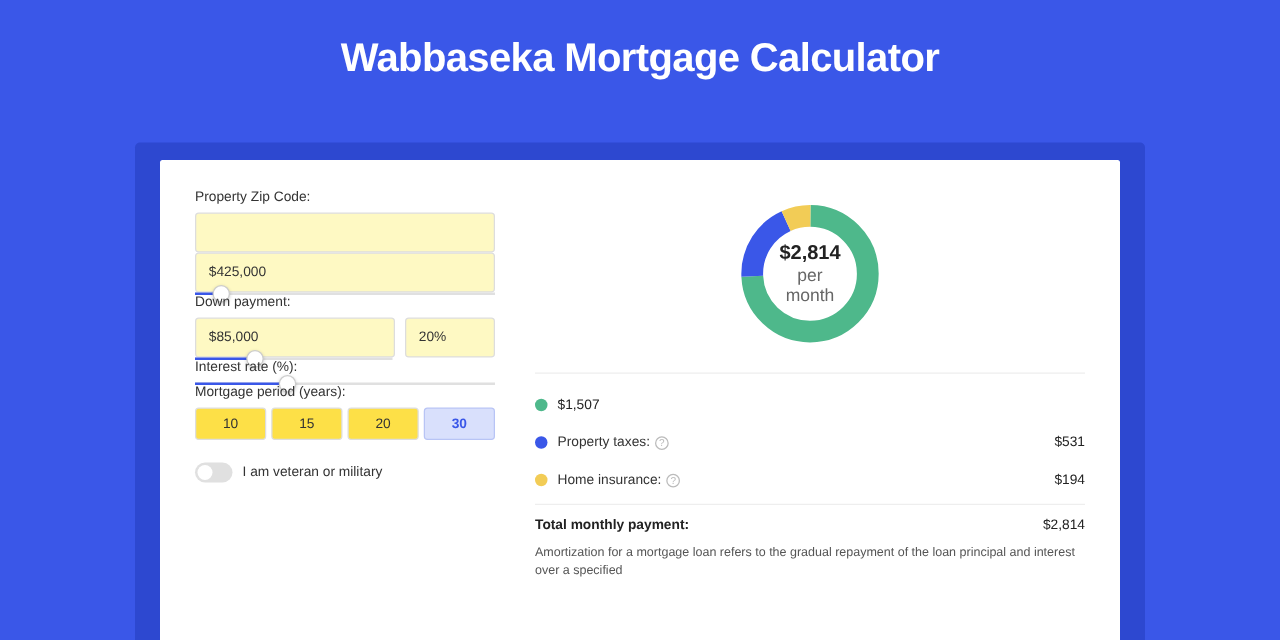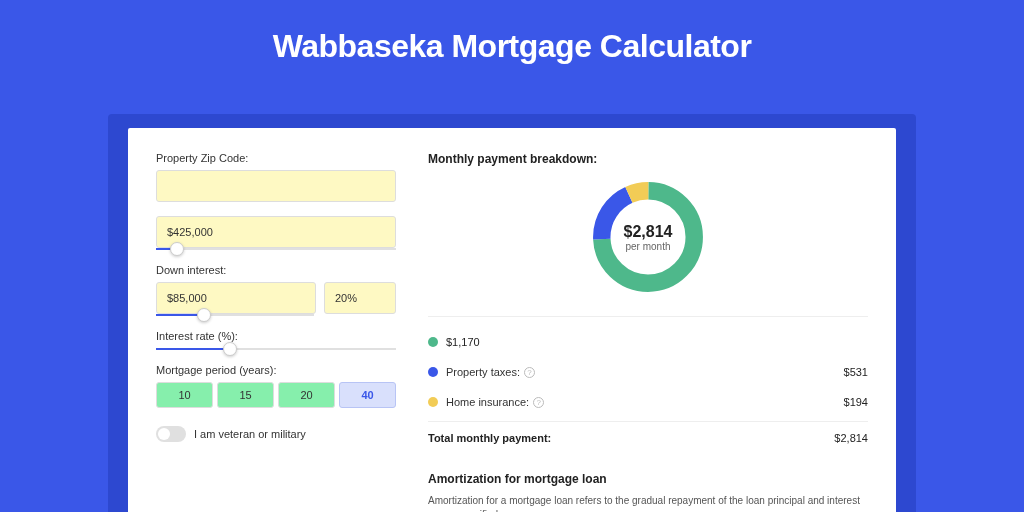--- a/index.html
+++ b/index.html
@@ -36,21 +36,21 @@
     background: #fff;
     border-radius: 2px;
     padding: 24px 28px 0 28px;
     display: flex;
     gap: 32px;
     height: 400px;
     overflow: hidden;
   }
   .left-col { width: 240px; flex-shrink: 0; }
   .right-col { flex: 1; }
-  .field { margin-bottom: 14px; position: relative; }
+  .field { position: relative; }
   .label { font-size: 11px; color: #333; margin-bottom: 6px; display: block; }
   .input {
     width: 100%;
     height: 32px;
     border: 1px solid #ddd;
     border-radius: 3px;
     padding: 0 10px;
     font-size: 11px;
     color: #333;
     background: #fef9c3;
@@ -76,21 +76,21 @@
     background: #fff;
     border: 1px solid #ccc;
     border-radius: 50%;
     box-shadow: 0 1px 3px rgba(0,0,0,0.2);
   }
   .period-row { display: flex; gap: 4px; }
   .period-btn {
     flex: 1;
     height: 26px;
     border: 1px solid #ddd;
-    background: #86efac;
+    background: #fde047;
     font-size: 11px;
     color: #333;
     border-radius: 3px;
     cursor: pointer;
     display: flex;
     align-items: center;
     justify-content: center;
   }
   .period-btn.active {
     background: #d9e0fc;
@@ -118,21 +118,21 @@
   .donut-wrap { display: flex; justify-content: center; margin: 6px 0 18px 0; }
   .donut { position: relative; width: 122px; height: 122px; }
   .donut svg { width: 122px; height: 122px; }
   .donut-center {
     position: absolute;
     top: 50%; left: 50%;
     transform: translate(-50%, -50%);
     text-align: center;
   }
   .donut-amount { font-size: 16px; font-weight: 700; color: #222; }
-  .donut-sub { font-size: 10px; color: #666; }
+  .donut-sub { font-size: 14px; color: #666; }
   .legend-row {
     display: flex;
     align-items: center;
     padding: 9px 0;
     border-bottom: 0px solid #eee;
     font-size: 11px;
   }
   .legend-dot {
     width: 10px; height: 10px;
     border-radius: 50%;
@@ -182,21 +182,21 @@
 
     <div class="field">
       <input class="input" value="$425,000" style="">
       <div class="slider-track">
         <div class="slider-fill" style="width:8%"></div>
         <div class="slider-thumb" style="left:6%"></div>
       </div>
     </div>
 
     <div class="field">
-      <label class="label">Down interest:</label>
+      <label class="label">Down payment:</label>
       <div class="input-row">
         <input class="input" value="$85,000" style="">
         <input class="input" value="20%" style="">
       </div>
       <div class="slider-track" style="width:66%">
         <div class="slider-fill" style="width:30%"></div>
         <div class="slider-thumb" style="left:26%"></div>
       </div>
     </div>
 
@@ -207,53 +207,52 @@
         <div class="slider-thumb" style="left:28%"></div>
       </div>
     </div>
 
     <div class="field">
       <label class="label">Mortgage period (years):</label>
       <div class="period-row">
         <div class="period-btn">10</div>
         <div class="period-btn">15</div>
         <div class="period-btn">20</div>
-        <div class="period-btn active">40</div>
+        <div class="period-btn active">30</div>
       </div>
     </div>
 
     <div class="toggle-row">
       <div class="toggle"></div>
       <span class="toggle-label">I am veteran or military</span>
     </div>
 
   </div>
 
   <div class="right-col">
-    <div class="breakdown-title">Monthly payment breakdown:</div>
 
     <div class="donut-wrap">
       <div class="donut">
         <svg viewBox="0 0 42 42">
           <circle cx="21" cy="21" r="15.9155" fill="none" stroke="#4eb88b" stroke-width="6" stroke-dasharray="74.2 25.8" stroke-dashoffset="25"></circle>
           <circle cx="21" cy="21" r="15.9155" fill="none" stroke="#3a57e8" stroke-width="6" stroke-dasharray="18.9 81.1" stroke-dashoffset="50.8"></circle>
           <circle cx="21" cy="21" r="15.9155" fill="none" stroke="#f2cc56" stroke-width="6" stroke-dasharray="6.9 93.1" stroke-dashoffset="31.9"></circle>
         </svg>
         <div class="donut-center">
           <div class="donut-amount">$2,814</div>
           <div class="donut-sub">per month</div>
         </div>
       </div>
     </div>
 
     <div class="divider"></div>
 
     <div class="legend-row">
       <span class="legend-dot" style="background:#4eb88b"></span>
-      <span class="legend-value">$1,170</span>
+      <span class="legend-value">$1,507</span>
     </div>
 
     <div class="legend-row">
       <span class="legend-dot" style="background:#3a57e8"></span>
       <span class="legend-label">
         <span>Property taxes:</span>
         <span class="info-icon">?</span>
       </span>
       <span class="legend-value">$531</span>
     </div>
@@ -265,18 +264,17 @@
         <span class="info-icon">?</span>
       </span>
       <span class="legend-value">$194</span>
     </div>
 
     <div class="total-row">
       <span class="legend-label">Total monthly payment:</span>
       <span class="legend-value">$2,814</span>
     </div>
 
-    <div class="amort-title">Amortization for mortgage loan</div>
     <div class="amort-text">Amortization for a mortgage loan refers to the gradual repayment of the loan principal and interest over a specified</div>
 
   </div>
 
 </div>
 
 </body></html>

